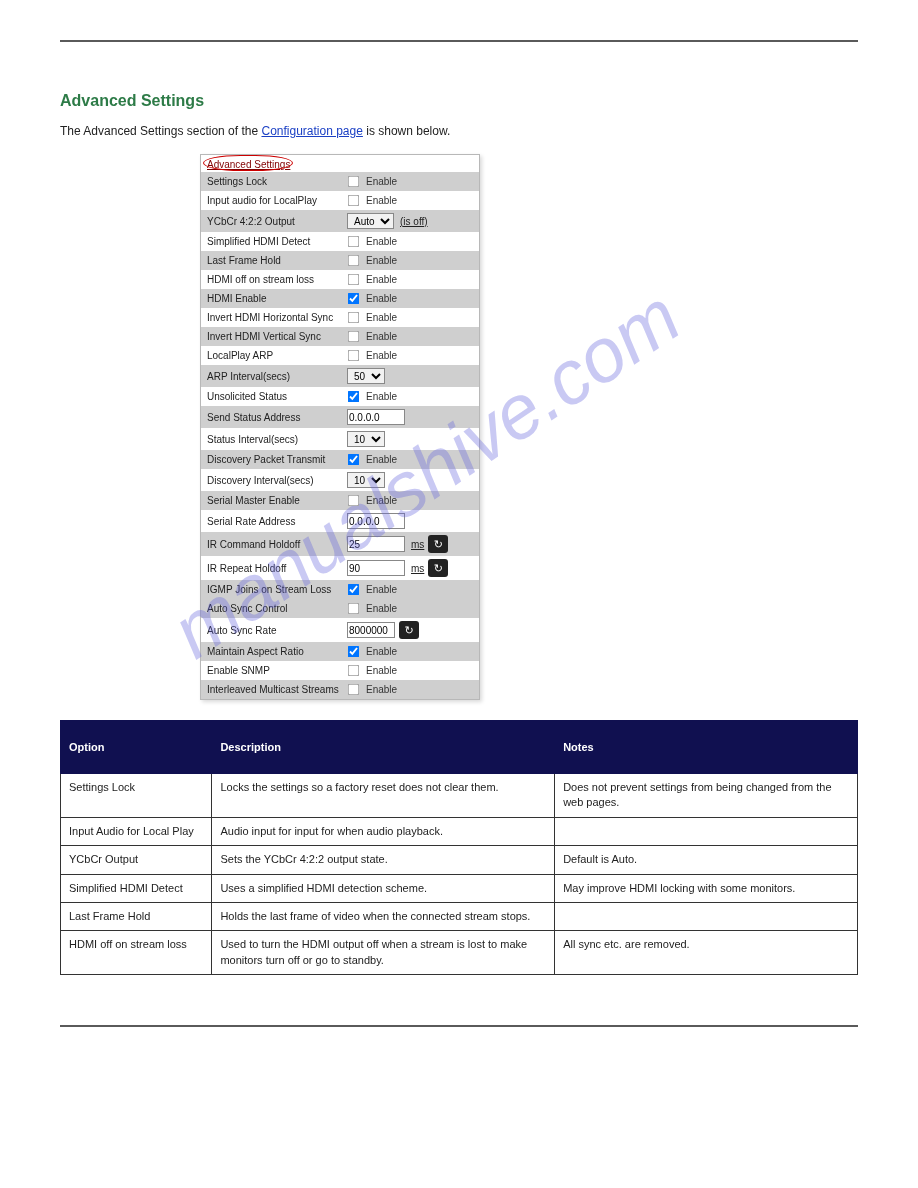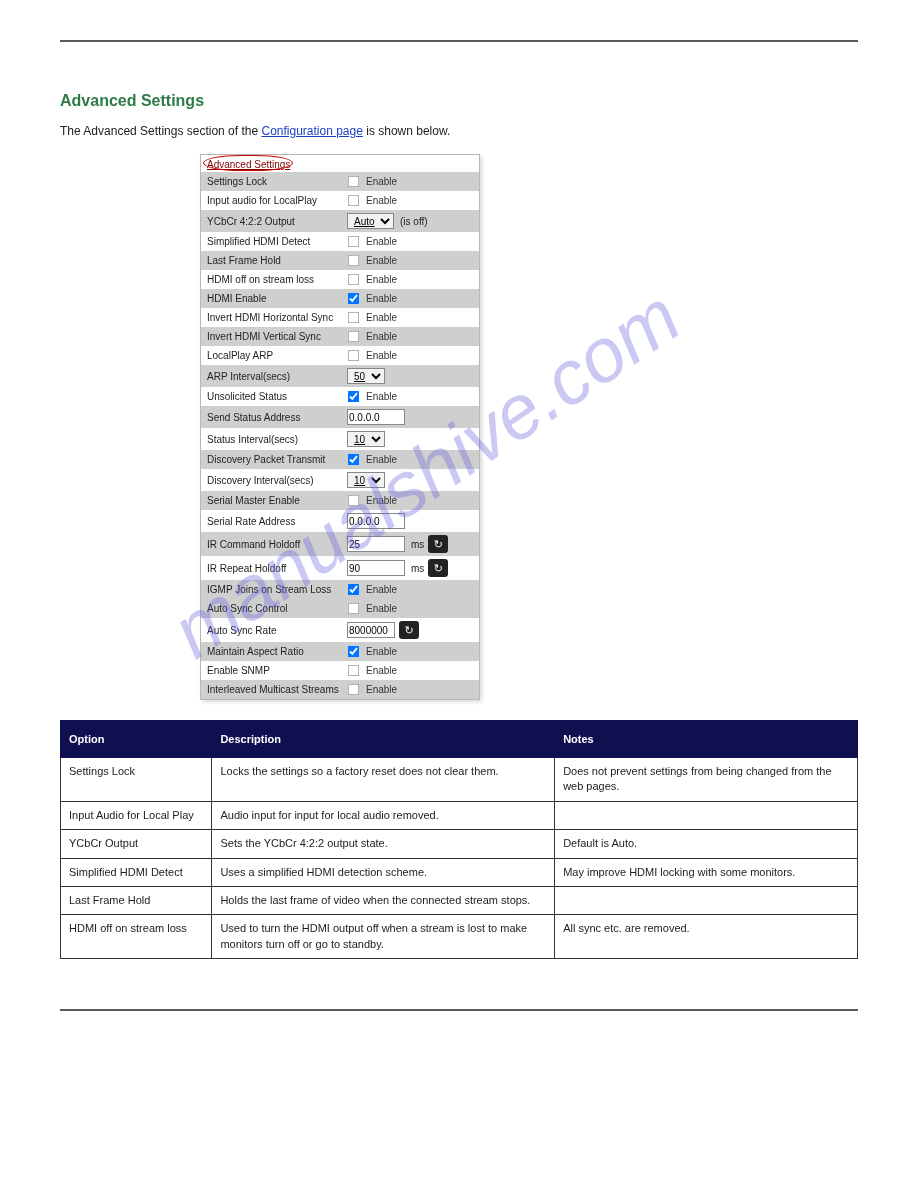--- a/index.html
+++ b/index.html
@@ -44,46 +44,46 @@
     pointer-events: none;
   }
   .row { display: flex; align-items: center; padding: 3px 6px; }
   .row.alt { background: #cfcfcf; }
   .row .lab { flex: 0 0 140px; color: #222; }
   .row .ctrl { flex: 1; display: flex; align-items: center; gap: 4px; }
   .row input[type=checkbox] { margin: 0 2px 0 0; transform: scale(0.9); }
   .row .enable-txt { color: #333; }
   .row select {
     font-size: 10px; padding: 0 2px; height: 16px;
-    border: 1px solid #888; background: #f2f2f2; text-decoration: underline;
+    border: 1px solid #888; background: #f2f2f2;
   }
   .row input[type=text] {
     font-size: 10px; padding: 1px 1px; height: 16px; width: 58px;
     border: 1px solid #888; background: #fff;
   }
   .row input.wide { width: 48px; }
-  .row .suffix { font-size: 10px; margin-left: 2px; }
+  .row .suffix { font-size: 10px; margin-left: 2px; text-decoration: underline; }
   .reset-btn {
     width: 20px; height: 18px; background: #222;
     border-radius: 3px; display: inline-flex; align-items: center; justify-content: center;
     color: #fff; font-size: 11px; cursor: pointer;
   }
   
   table.info {
     width: 100%;
     border-collapse: collapse;
     margin-top: 10px;
     font-size: 11px;
   }
   table.info th {
     background: #101050;
     color: #fff;
     font-weight: bold;
     text-align: left;
-    padding: 12px 8px;
+    padding: 20px 8px;
     border: 1px solid #101050;
   }
   table.info td {
     border: 1px solid #333;
     padding: 6px 8px;
     vertical-align: top;
     line-height: 1.4;
   }
   table.info td.c0 { width: 19%; }
   table.info td.c1 { width: 43%; }
@@ -312,21 +312,21 @@
     </tr>
   </thead>
   <tbody id="info-body">
       <tr>
         <td class="c0">Settings Lock</td>
         <td class="c1">Locks the settings so a factory reset does not clear them.</td>
         <td class="c2">Does not prevent settings from being changed from the web pages.</td>
       </tr>
       <tr>
         <td class="c0">Input Audio for Local Play</td>
-        <td class="c1">Audio input for input for local audio removed.</td>
+        <td class="c1">Audio input for input for when audio playback.</td>
         <td class="c2"></td>
       </tr>
       <tr>
         <td class="c0">YCbCr Output</td>
         <td class="c1">Sets the YCbCr 4:2:2 output state.</td>
         <td class="c2">Default is Auto.</td>
       </tr>
       <tr>
         <td class="c0">Simplified HDMI Detect</td>
         <td class="c1">Uses a simplified HDMI detection scheme.</td>

